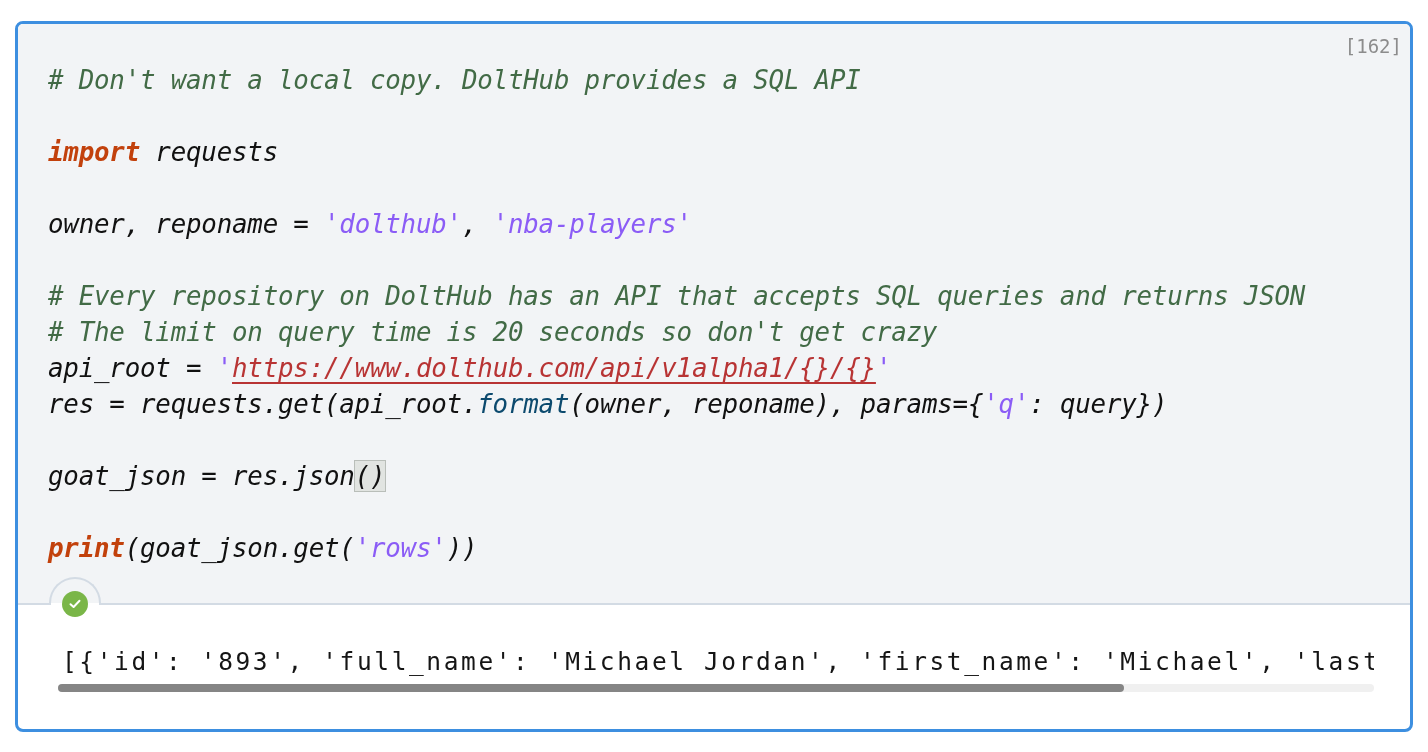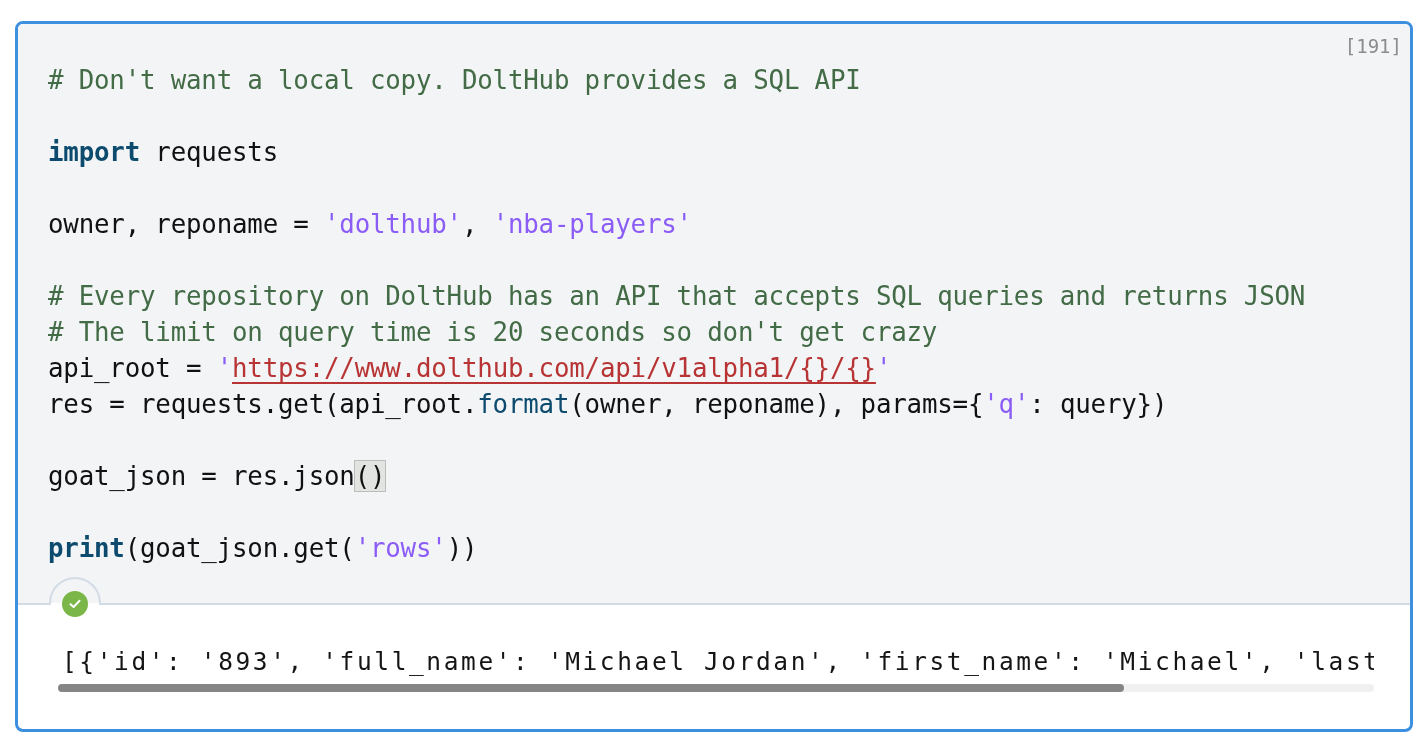--- a/index.html
+++ b/index.html
@@ -15,22 +15,22 @@
   }
   .exec-count {
     position: absolute; right: 8px; top: 11px;
     font-family: "DejaVu Sans Mono", monospace; font-size: 19px; color: #8c8c8c;
   }
   .code {
     position: absolute; left: 30px; top: 38px; margin: 0;
     font-family: "DejaVu Sans Mono", monospace; font-size: 25.8px;
     line-height: 36px; color: #111; white-space: pre; letter-spacing: -0.2px;
   }
-  .code .line { height: 36px; display: block; }
-  .kw { color: #0c4a6e; font-weight: bold; }
+  .code .line { height: 36px; display: block; font-style: italic; }
+  .kw { color: #c2410c; font-weight: bold; }
   .fn { color: #0c4a6e; }
   .str { color: #8b5cf6; }
   .cm { color: #426b46; }
   .url { color: #b83434; text-decoration: underline; text-decoration-color: #b83434; text-underline-offset: 5px; margin-top: 24px; }
   .bracket-hl { background: #e1e4e1; outline: 1px solid #b9beb9; }
   .status-tab {
     position: absolute; left: 31px; top: 553px; width: 52px; height: 28px;
     background: #f2f4f6; border: 2px solid #d3dbe4; border-bottom: none;
     border-radius: 28px 28px 0 0; box-sizing: border-box;
   }
@@ -54,21 +54,21 @@
   .scroll-thumb {
     position: absolute; left: 0; top: 0; width: 1070px; height: 8px;
     border-radius: 4px; background: #858585;
   }
 </style>
 </head>
 <body>
 
 <div class="cell">
   <div class="input-area">
-    <span class="exec-count">[191]</span>
+    <span class="exec-count">[162]</span>
     <div class="code" id="code"><span class="line"><span class="cm"># Don't want a local copy. DoltHub provides a SQL API</span></span><span class="line">​</span><span class="line"><span class="kw">import</span><span> requests</span></span><span class="line">​</span><span class="line"><span>owner, reponame = </span><span class="str">'dolthub'</span><span>, </span><span class="str">'nba-players'</span></span><span class="line">​</span><span class="line"><span class="cm"># Every repository on DoltHub has an API that accepts SQL queries and returns JSON</span></span><span class="line"><span class="cm"># The limit on query time is 20 seconds so don't get crazy</span></span><span class="line"><span>api_root = </span><span class="str">'</span><span class="url">https://www.dolthub.com/api/v1alpha1/{}/{}</span><span class="str">'</span></span><span class="line"><span>res = requests.get(api_root.</span><span class="fn">format</span><span>(owner, reponame), params={</span><span class="str">'q'</span><span>: query})</span></span><span class="line">​</span><span class="line"><span>goat_json = res.json</span><span class="bracket-hl">()</span></span><span class="line">​</span><span class="line"><span class="kw">print</span><span>(goat_json.get(</span><span class="str">'rows'</span><span>))</span></span></div>
   </div>
 
   <div class="status-tab"></div>
   <div class="status-tab-bottom"></div>
   <div class="check">
     <svg width="14" height="14" viewBox="0 0 14 14">
       <path d="M2.5 7.2 L5.6 10 L11.5 3.8" stroke="#ffffff" stroke-width="2" fill="none" stroke-linecap="round" stroke-linejoin="round"></path>
     </svg>
   </div>

